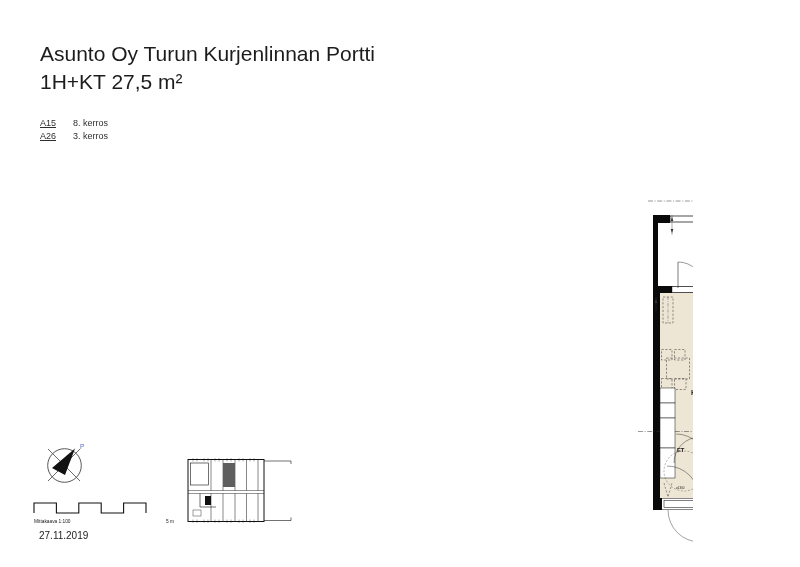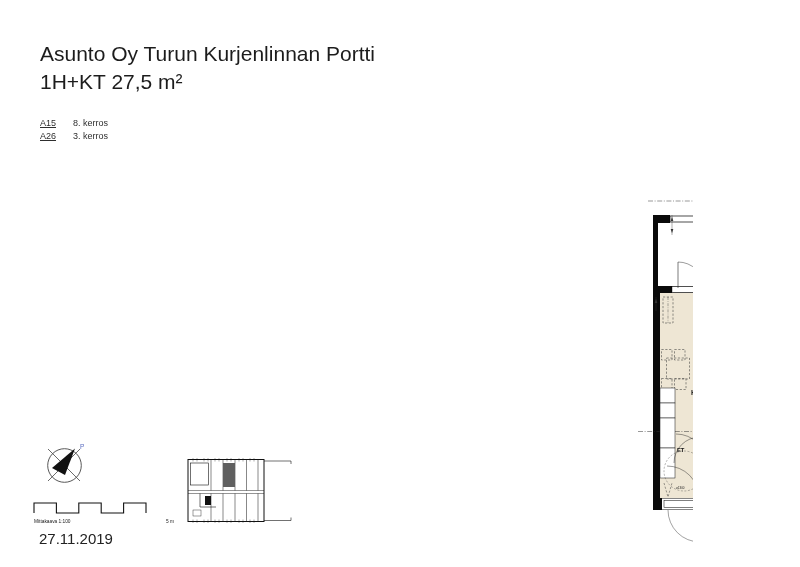--- a/index.html
+++ b/index.html
@@ -2,21 +2,21 @@
 <html><head>
 <meta charset="utf-8">
 <style>
   html,body{margin:0;padding:0;background:#fff;}
   .page{position:relative;width:693px;height:567px;background:#fff;overflow:hidden;
         font-family:"Liberation Sans",sans-serif;color:#1a1a1a;}
   .title{position:absolute;left:40px;top:42px;font-size:21px;color:#1c1c1c;white-space:nowrap;}
   .subtitle{position:absolute;left:40px;top:70px;font-size:21px;color:#1c1c1c;white-space:nowrap;}
   .apt-list{position:absolute;left:40px;top:117px;font-size:9px;line-height:13px;color:#2e2e2e;}
   .apt-id{display:inline-block;width:33px;text-decoration:underline;}
-  .date{position:absolute;left:39px;top:530px;font-size:15px;color:#222;}
+  .date{position:absolute;left:39px;top:530px;font-size:10px;color:#222;}
   svg{position:absolute;}
   svg text{font-family:"Liberation Sans",sans-serif;}
   .svg-plan{left:630px;top:185px;}
   .svg-compass{left:42px;top:440px;}
   .svg-keyplan{left:185px;top:452px;}
   .svg-scale{left:31px;top:498px;}
 </style>
 </head>
 <body>
 

